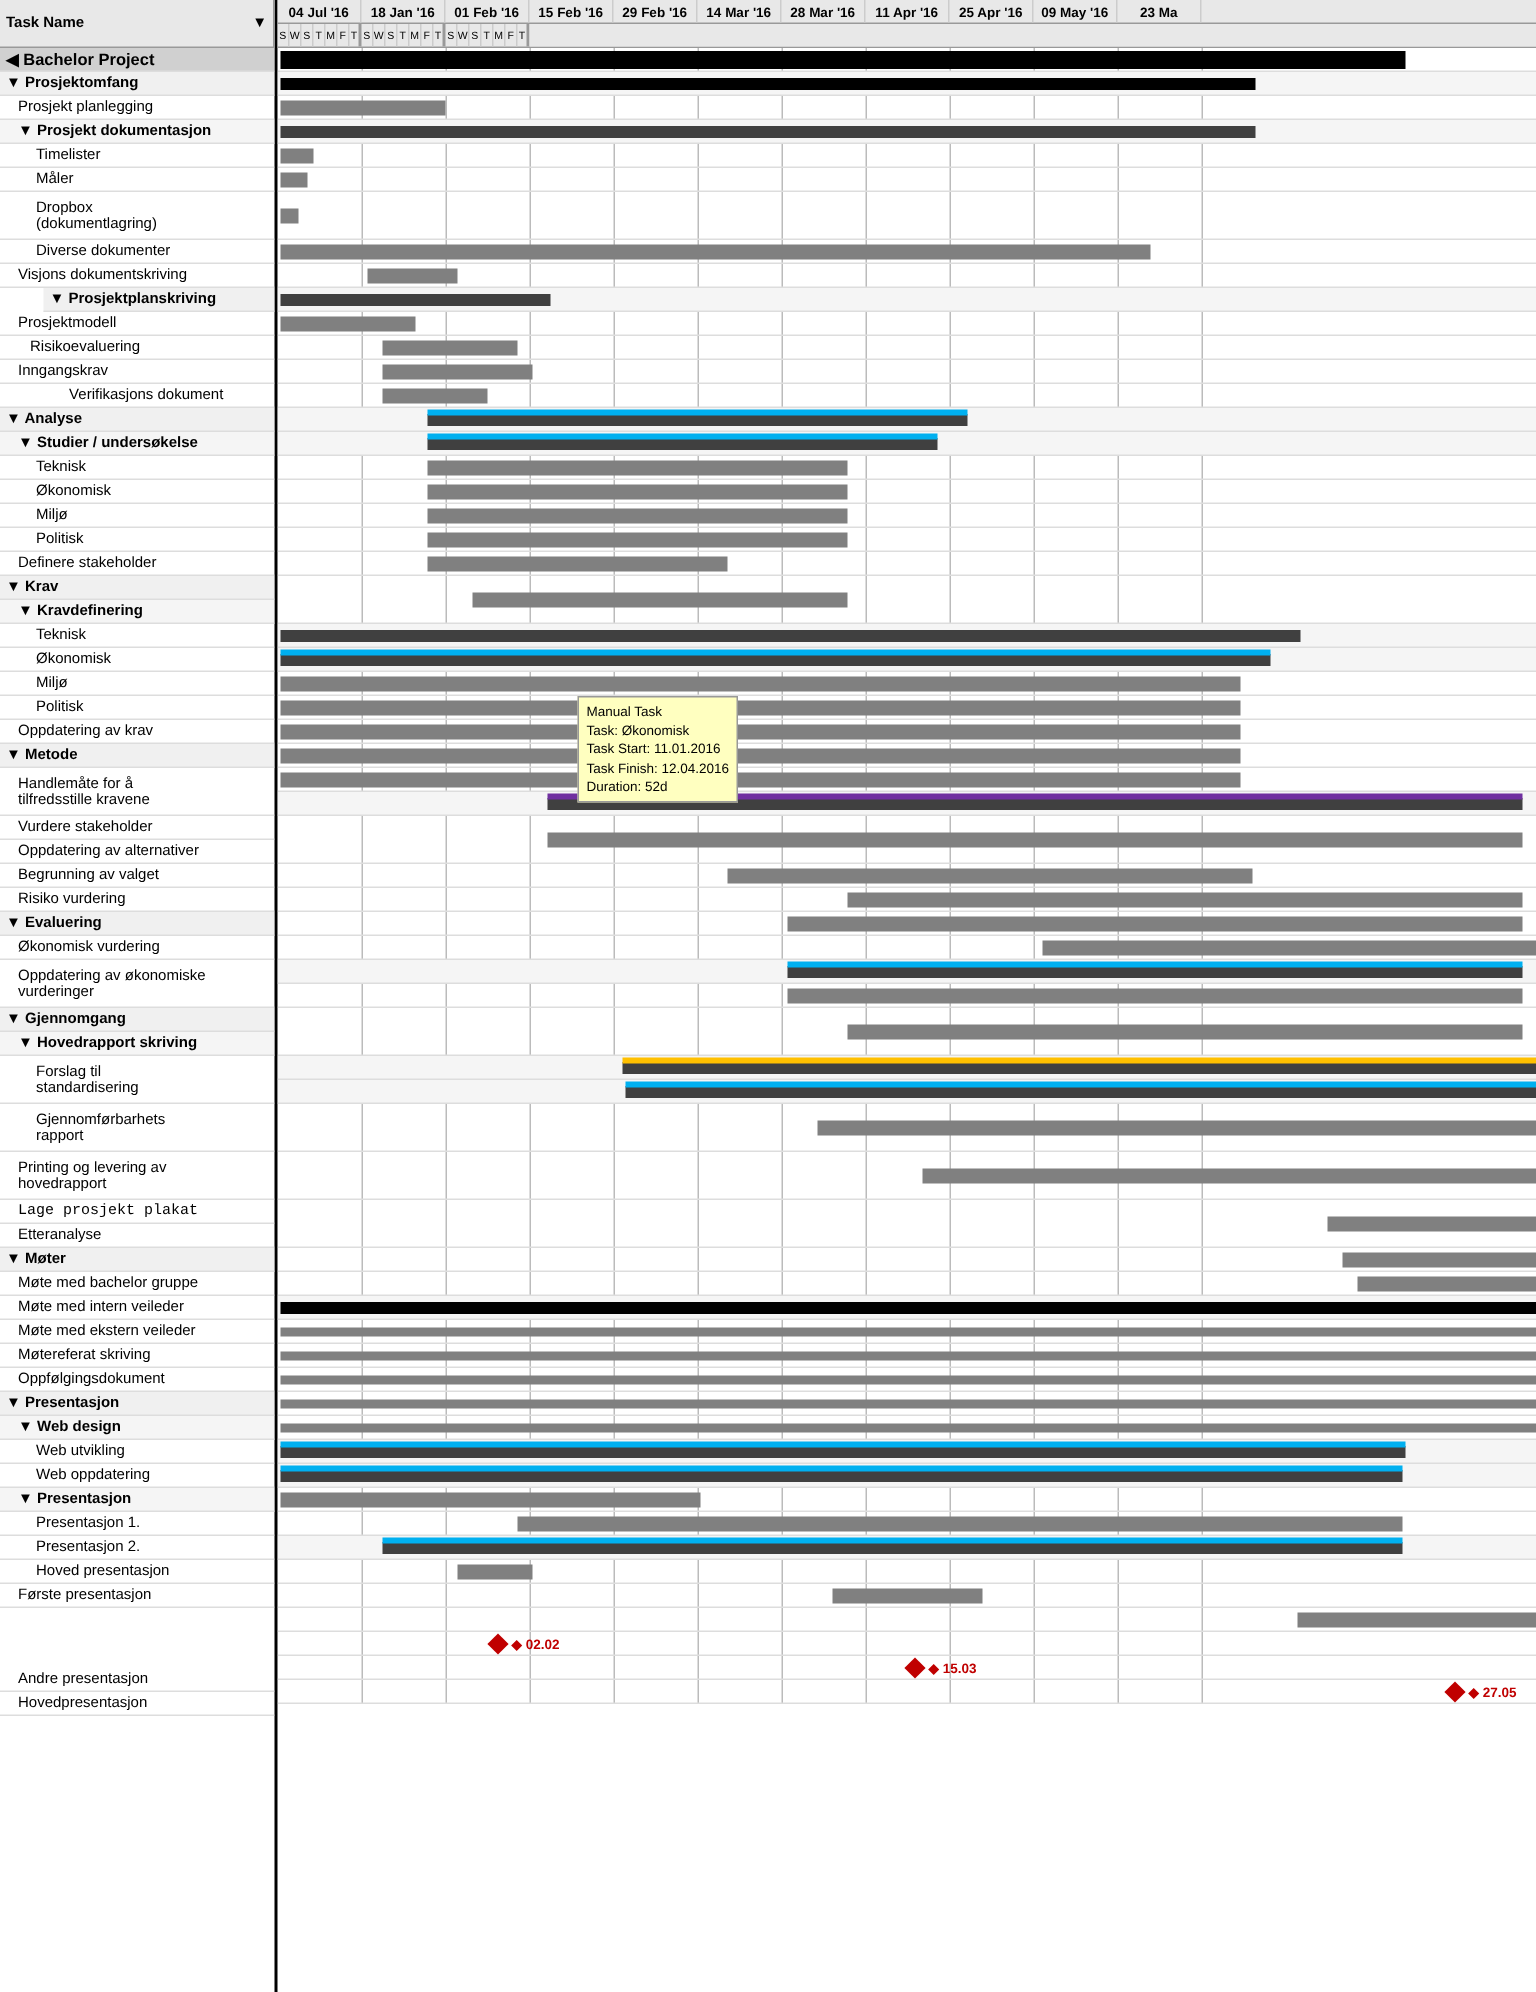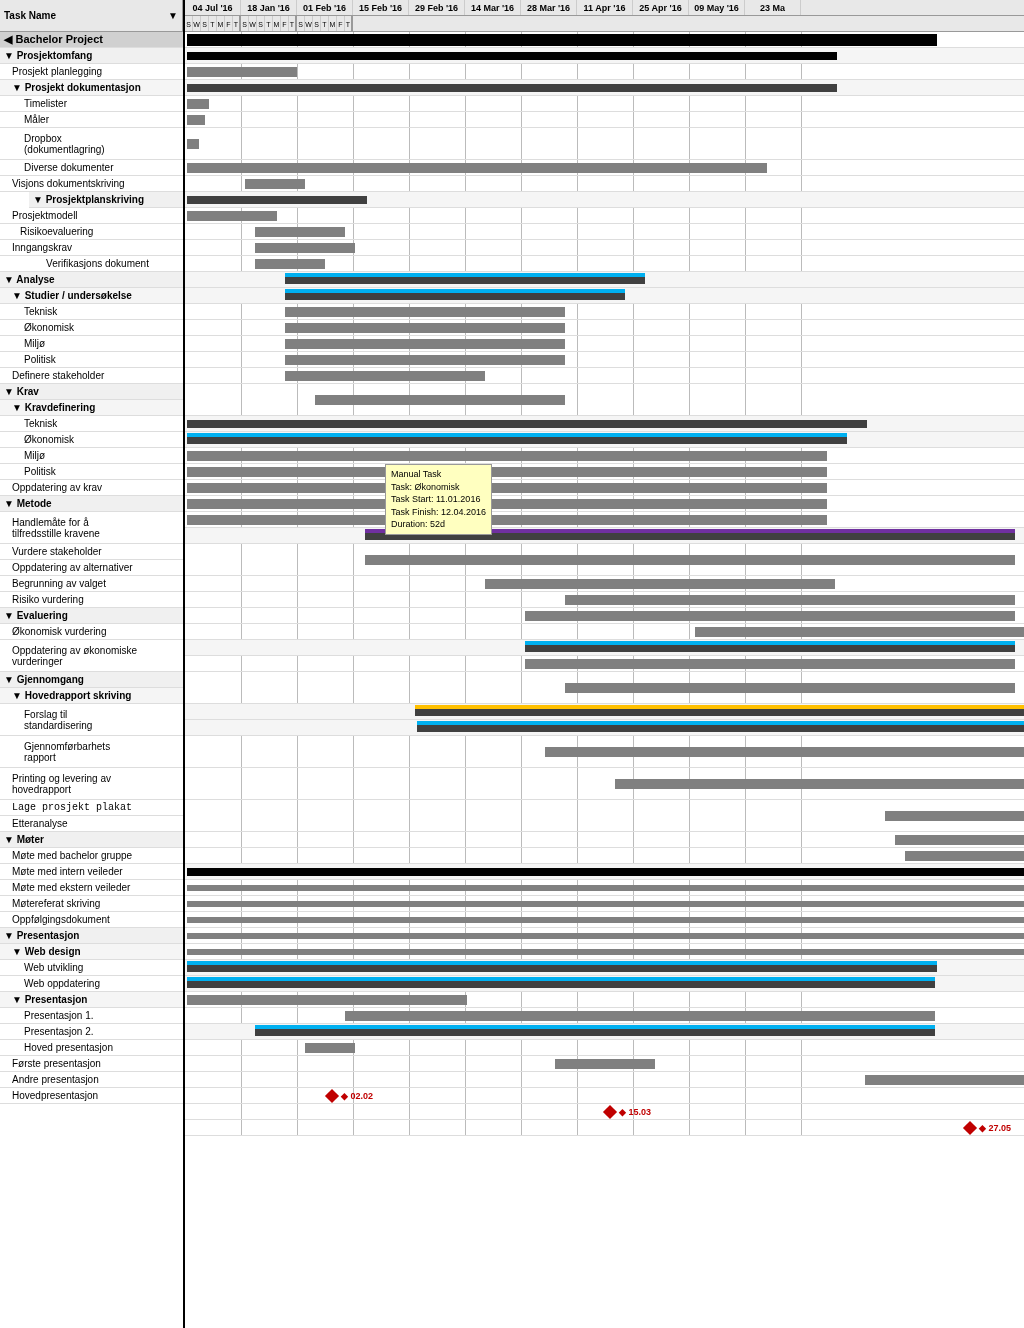--- a/index.html
+++ b/index.html
@@ -415,21 +415,21 @@
       </div>
 
       <div class="task-row" style="height:16px;padding-left:24px;">
         <span>Hoved presentasjon</span>
       </div>
 
       <div class="task-row" style="height:16px;padding-left:12px;">
         <span>Første presentasjon</span>
       </div>
 
-      <div class="task-row" style="height:16px;padding-left:12px;">
+      <div class="task-row" style="height:16px;padding-left:12px;margin-top:40px;">
         <span>Andre presentasjon</span>
       </div>
 
       <div class="task-row" style="height:16px;padding-left:12px;">
         <span>Hovedpresentasjon</span>
       </div>
     </div>
   </div>
 
   <div class="gantt-panel">

